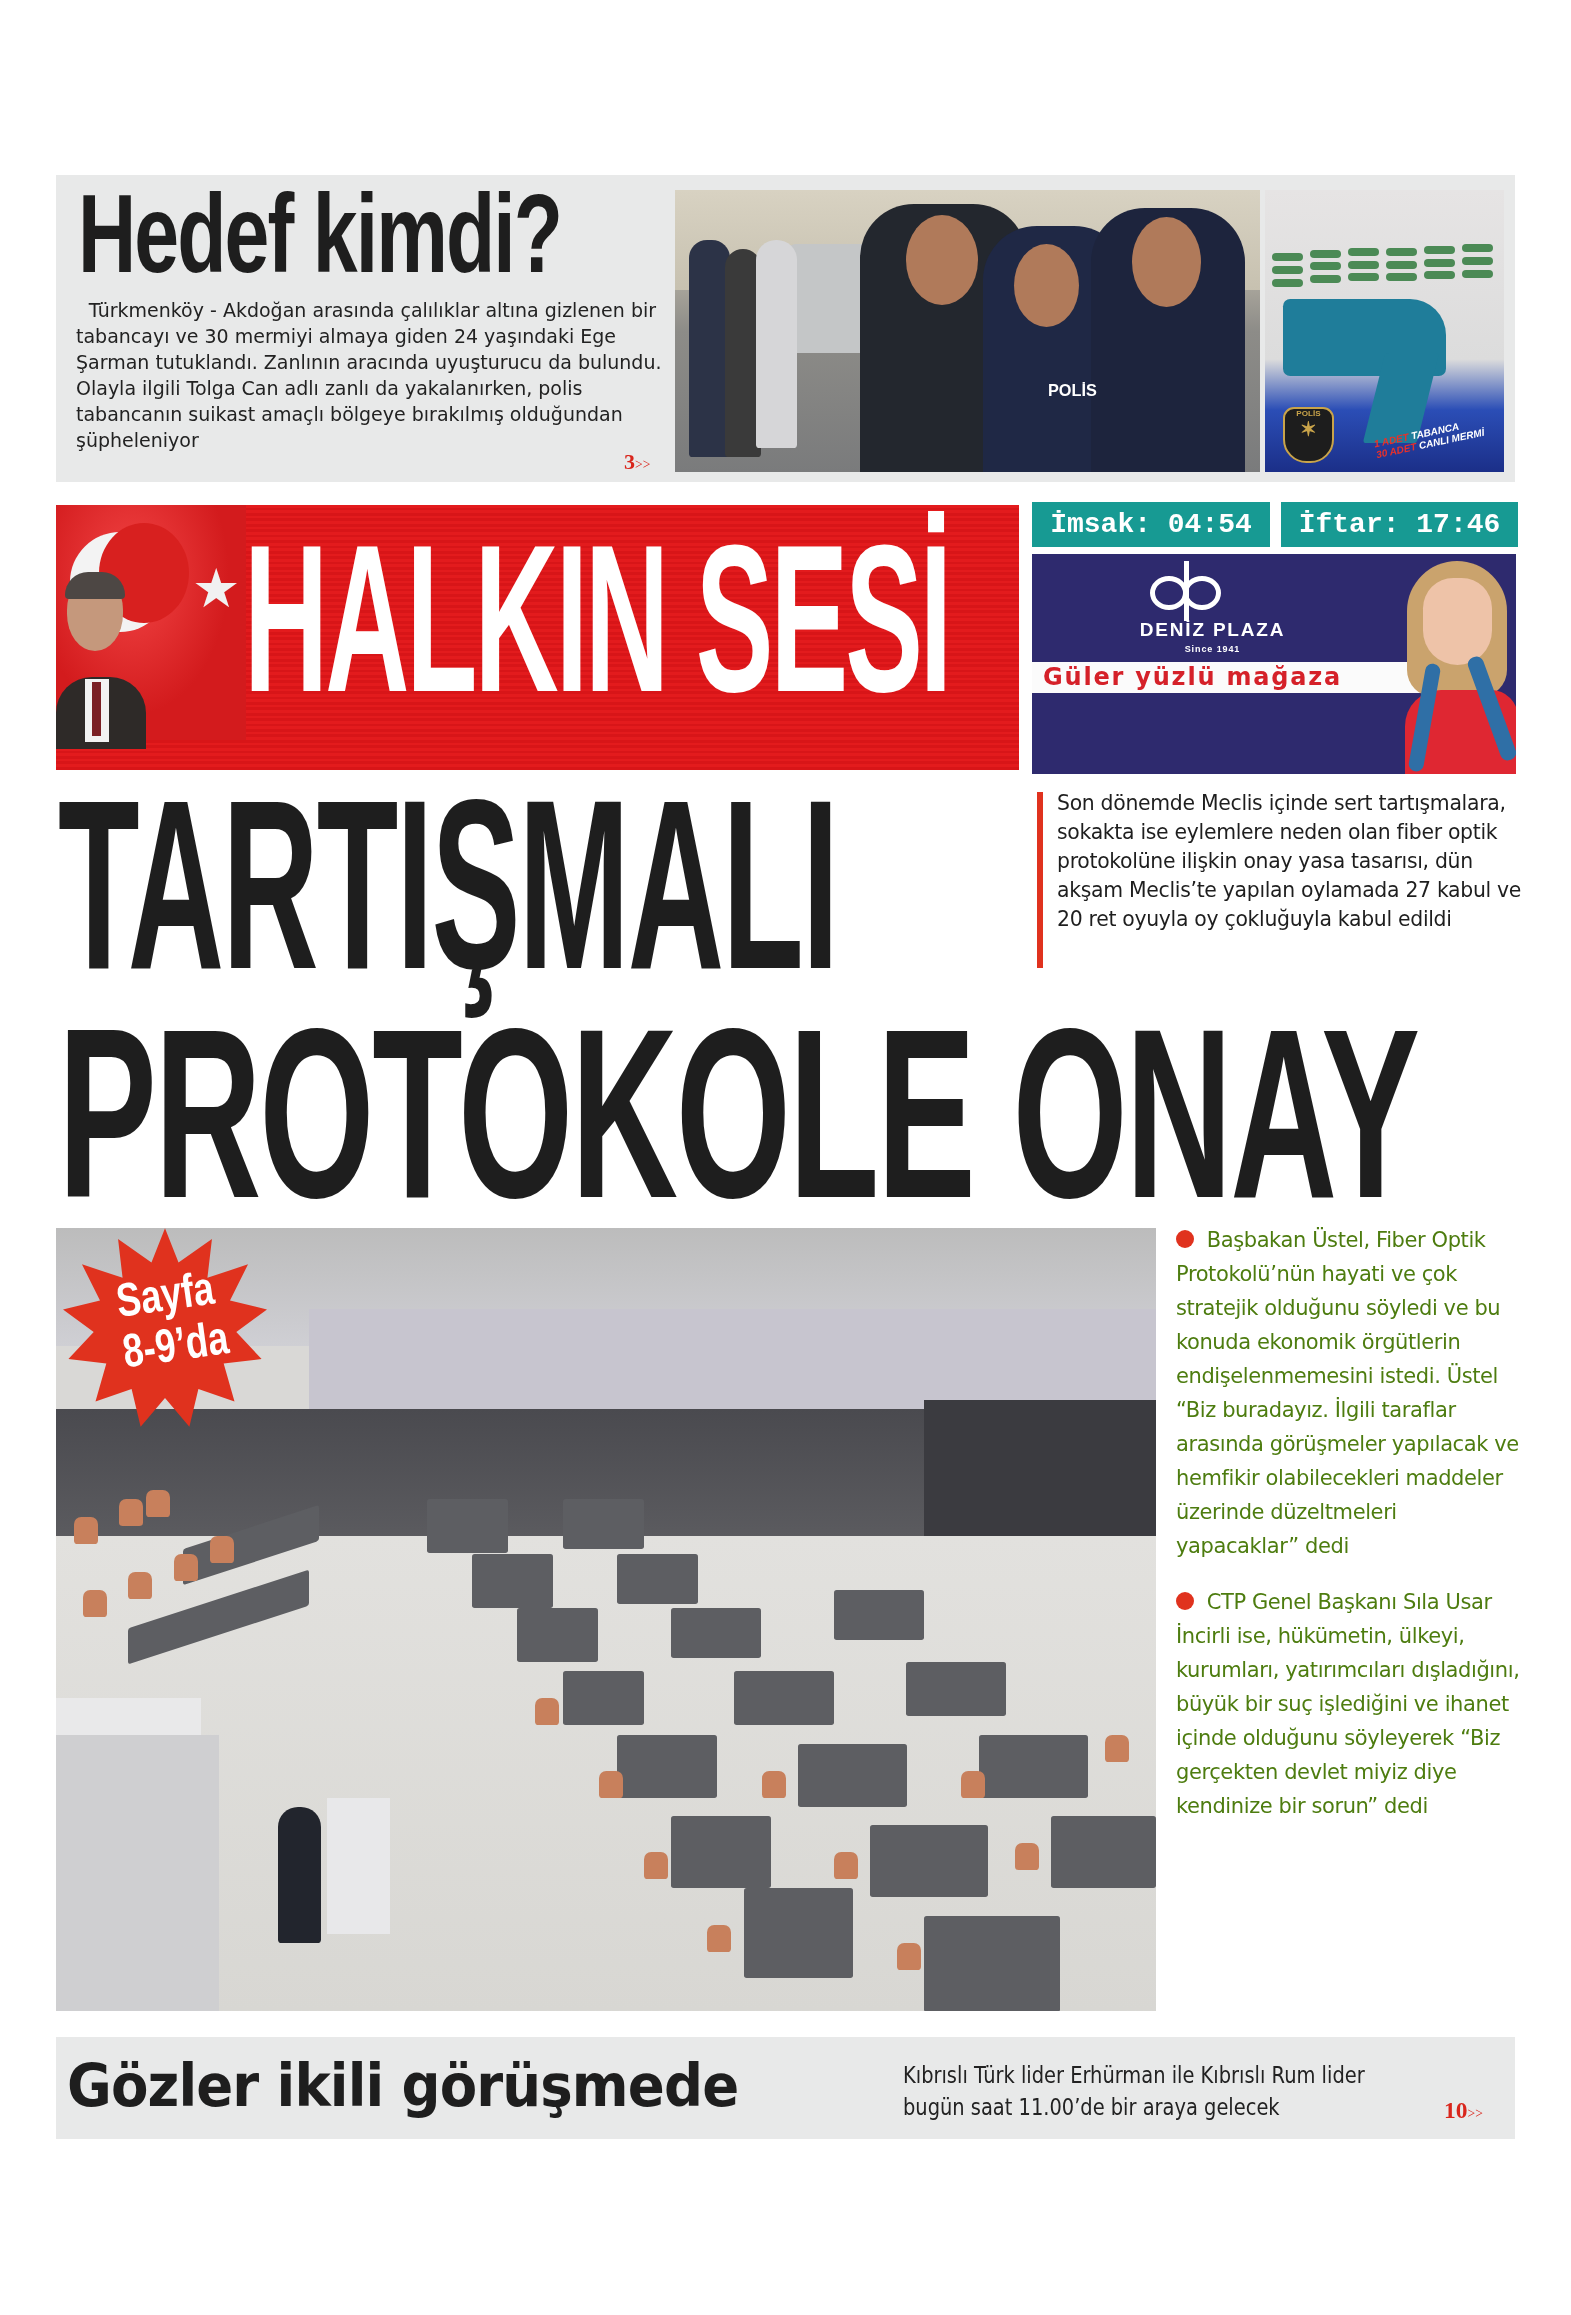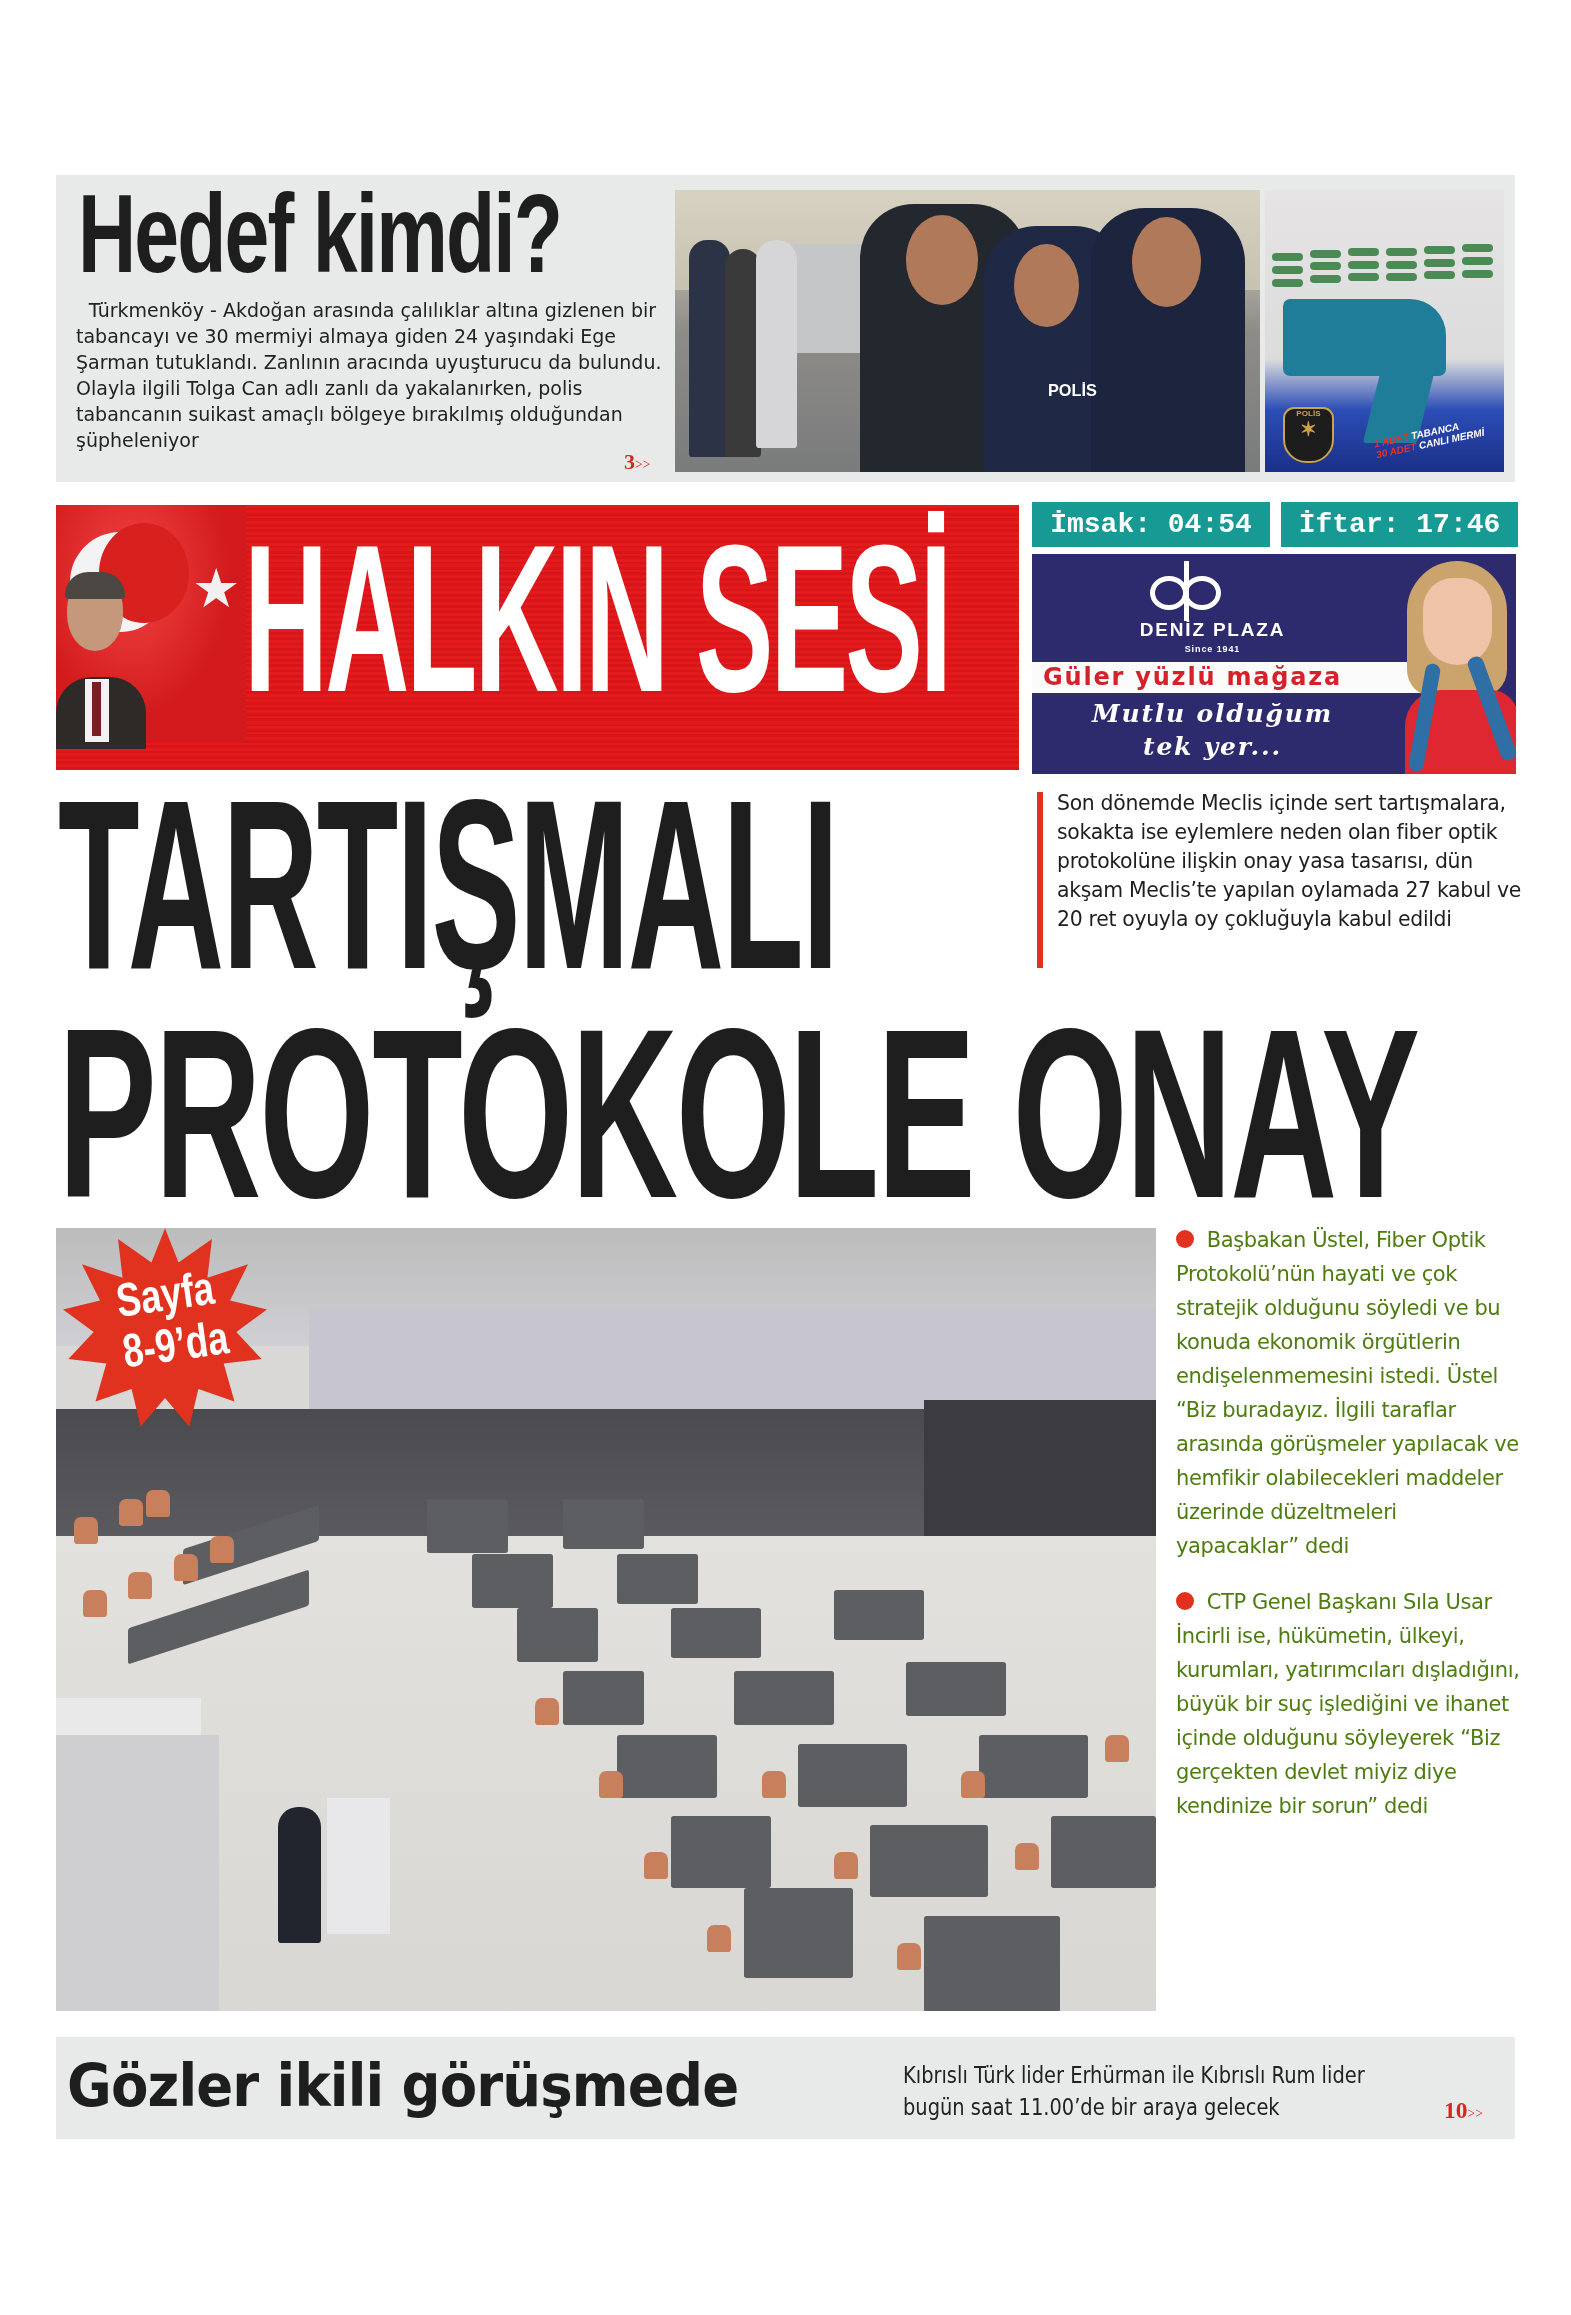--- a/index.html
+++ b/index.html
@@ -182,24 +182,20 @@
 <div class="abs ad">
   <div class="abs ad-logo">
     <div class="d"></div>
     <div class="p"></div>
     <div class="stem"></div>
   </div>
   <div class="abs ad-brand">DENİZ PLAZA</div>
   <div class="abs ad-since">Since 1941</div>
   <div class="abs ad-stripe"></div>
   <div class="abs ad-slogan">Güler yüzlü mağaza</div>
-  <div class="abs ad-tag">
-      <div>Mutlu olduğum</div>
-      <div>tek yer...</div>
-    </div>
   <div class="abs ad-girl">
     <div class="hair"></div>
     <div class="face"></div>
     <div class="shirt"></div>
     <div class="strap"></div>
     <div class="strap2"></div>
   </div>
 </div>
 
 <div class="abs headline hl-1">TARTIŞMALI</div>

